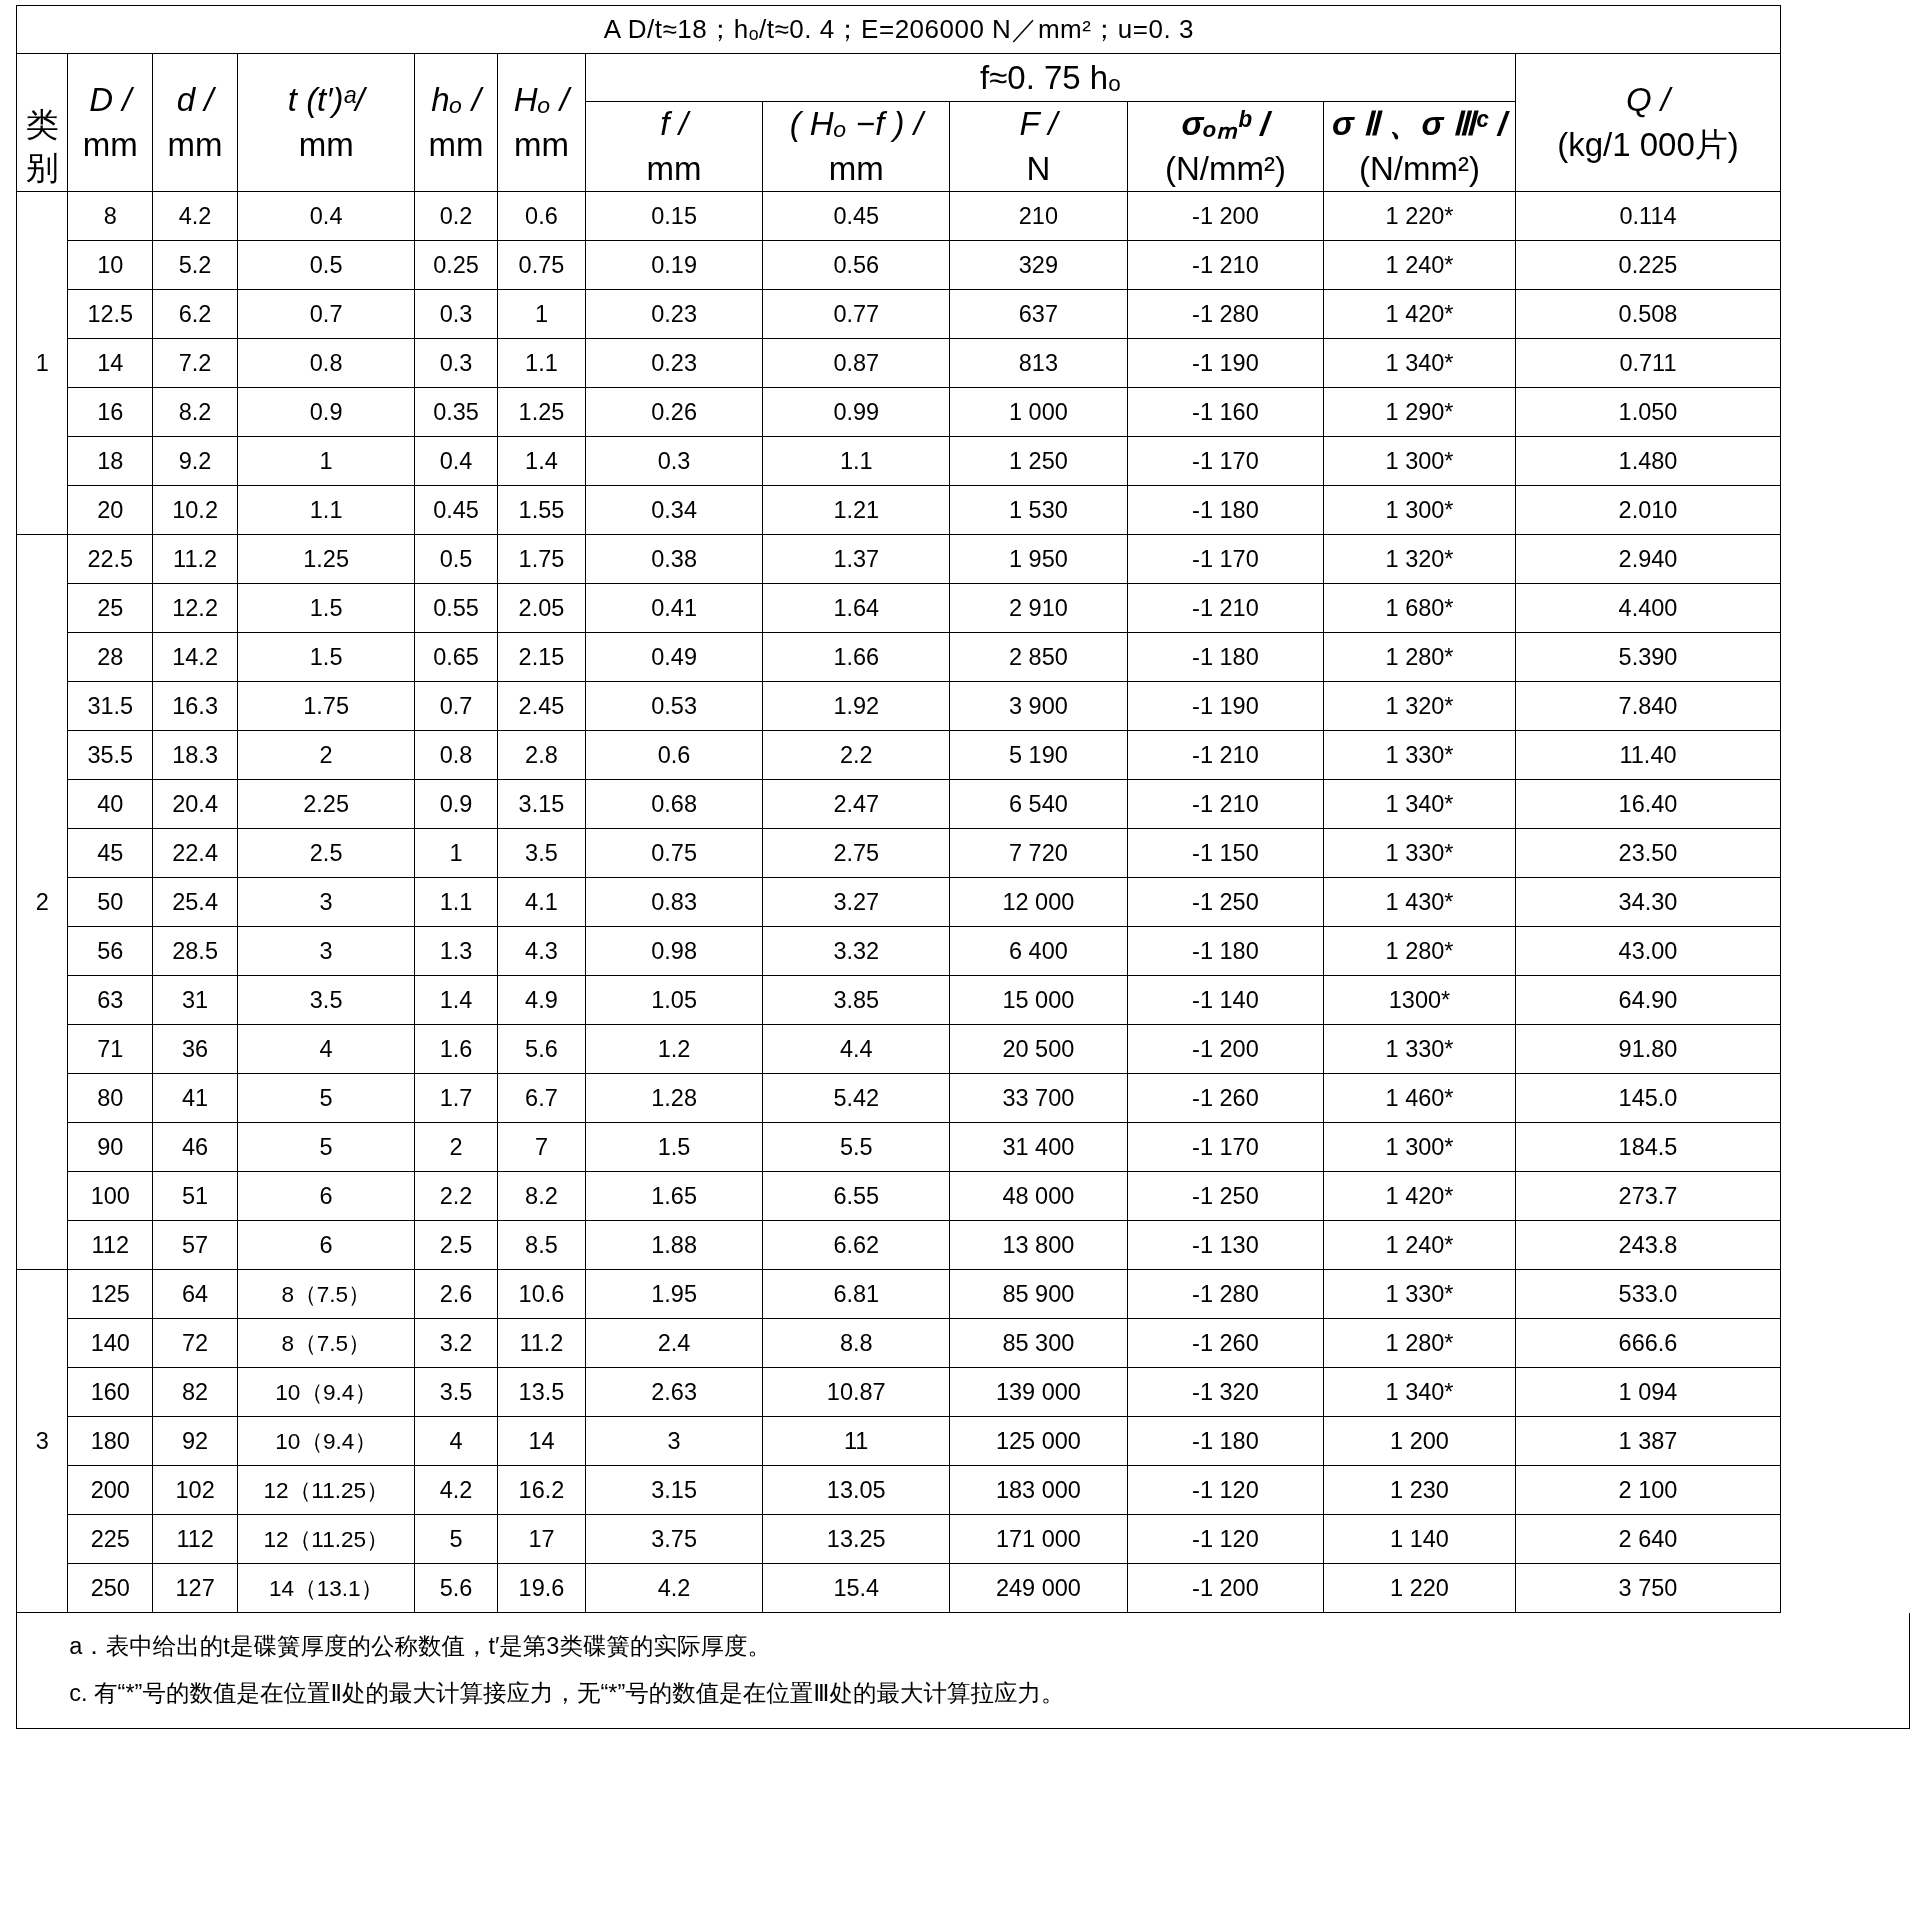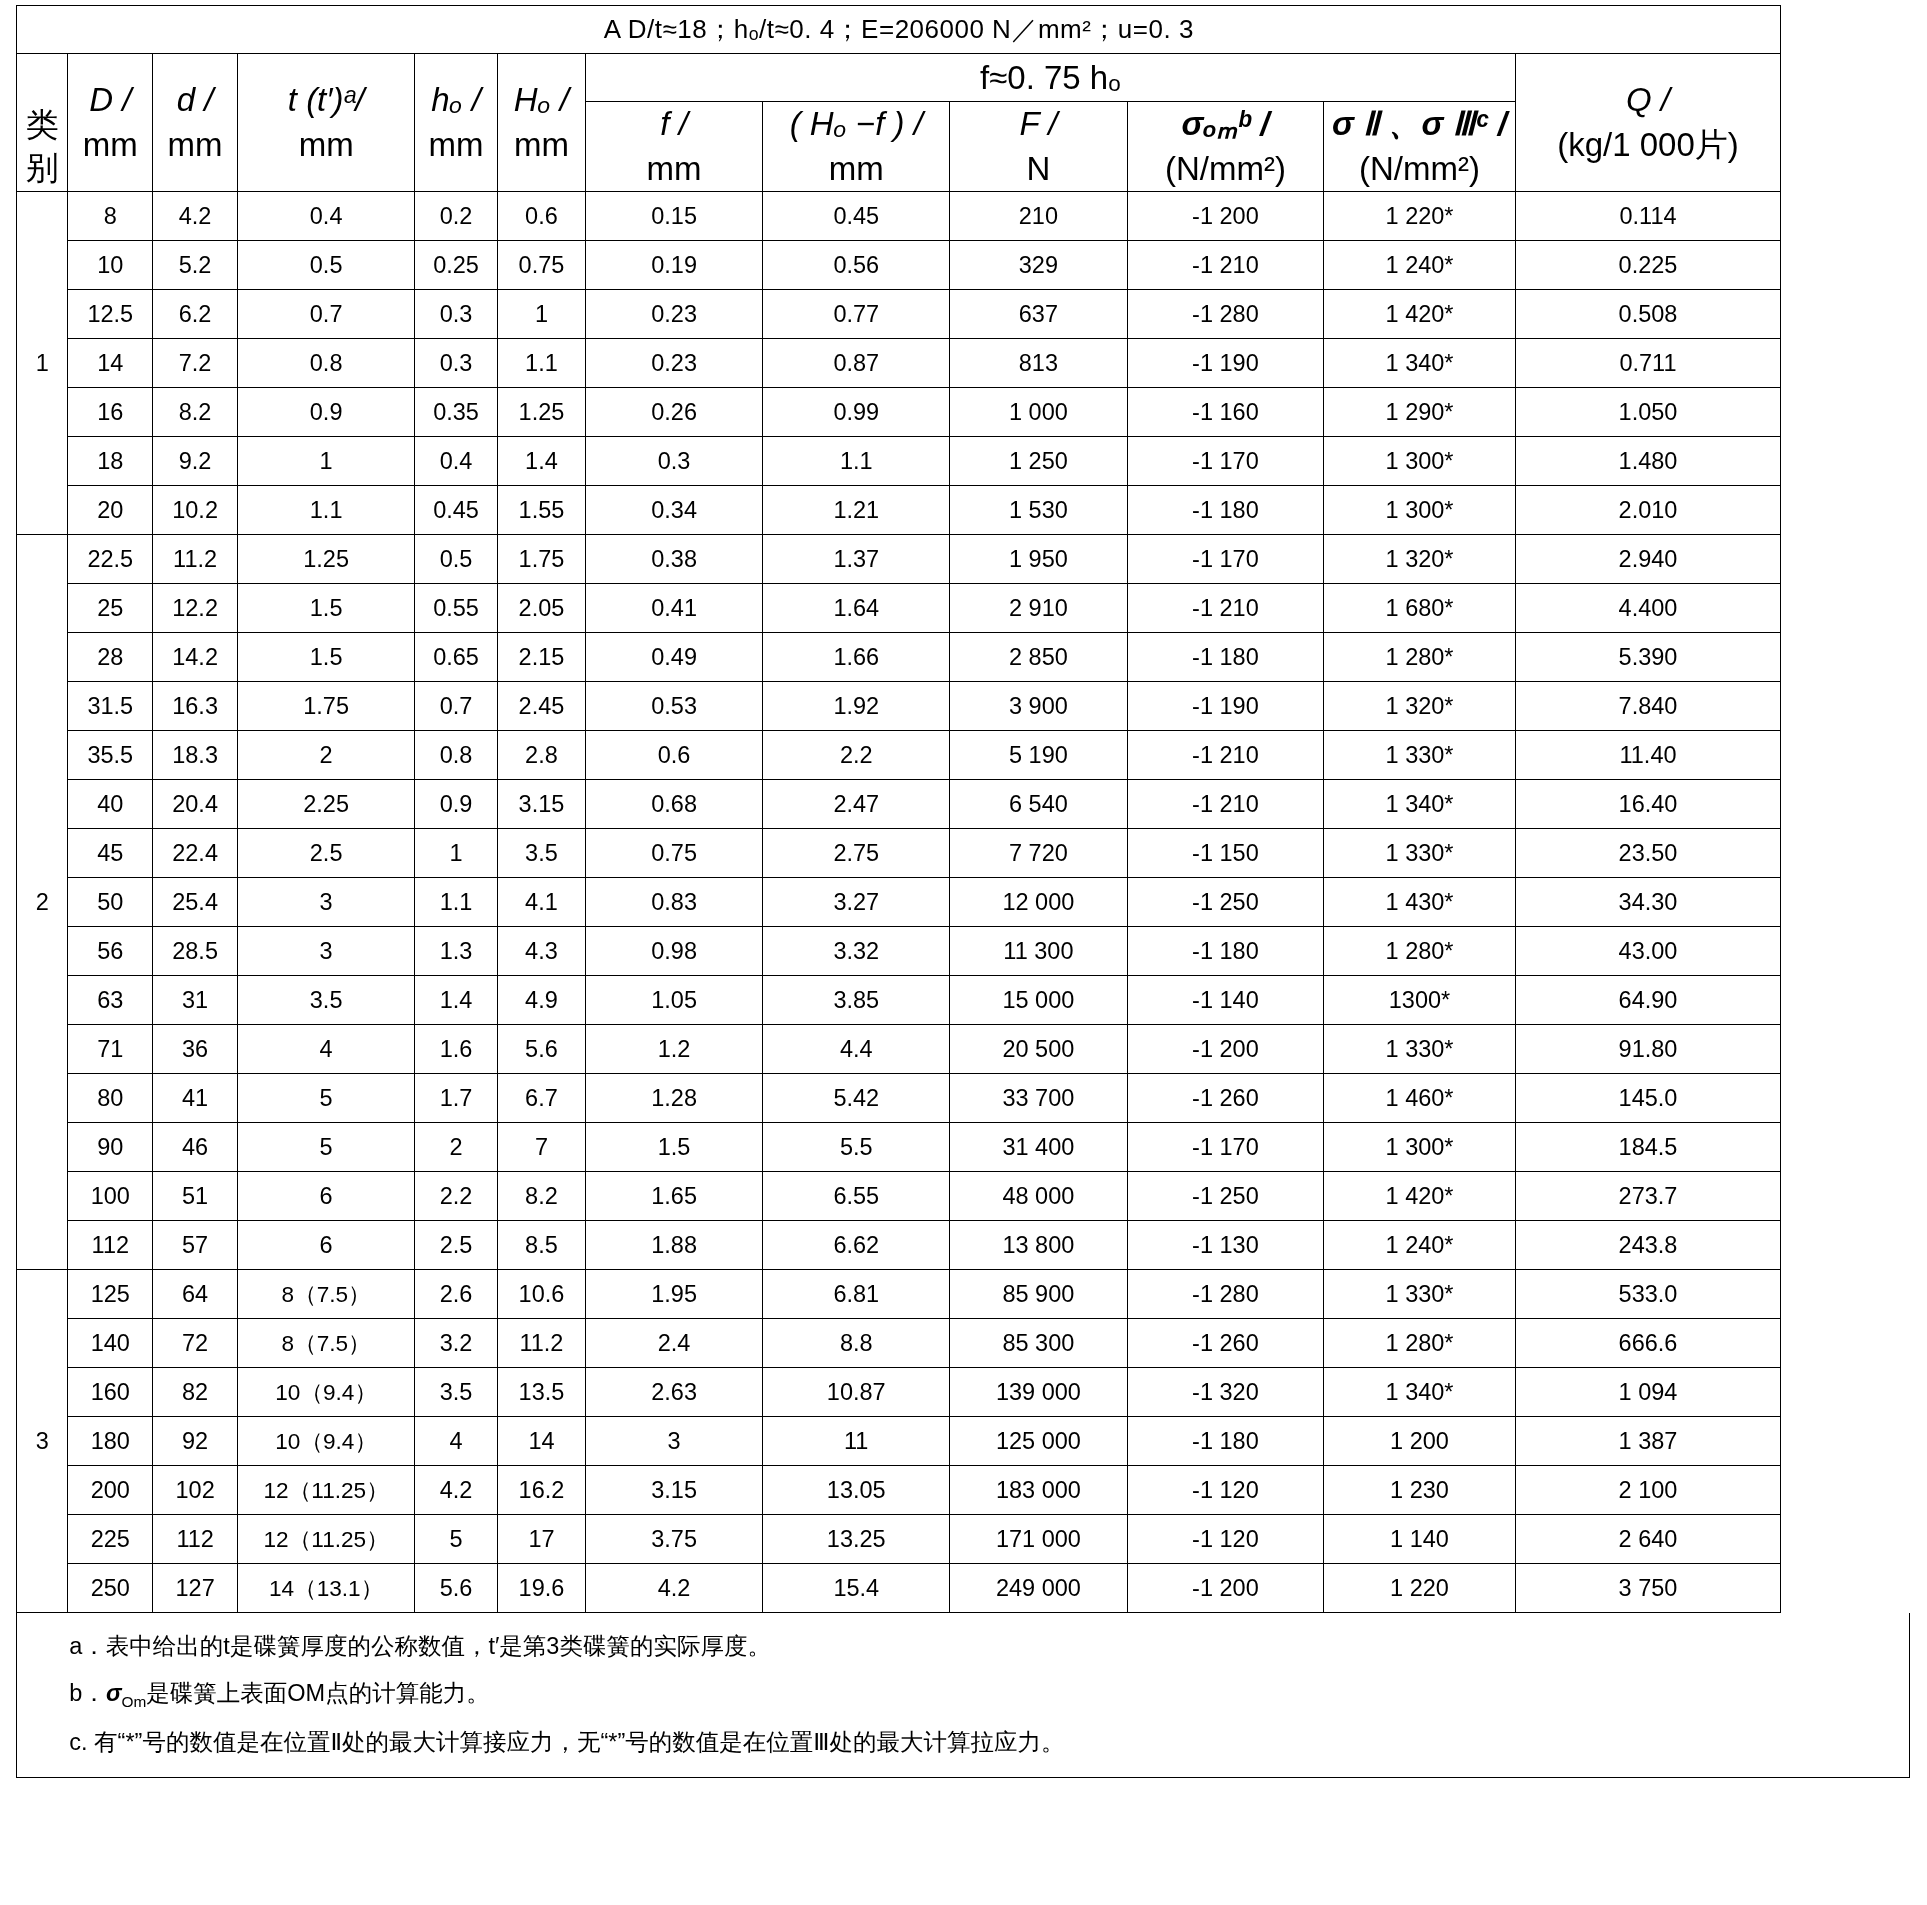--- a/index.html
+++ b/index.html
@@ -345,21 +345,21 @@
           <td>34.30</td>
         </tr>
         <tr>
           <td>56</td>
           <td>28.5</td>
           <td>3</td>
           <td>1.3</td>
           <td>4.3</td>
           <td>0.98</td>
           <td>3.32</td>
-          <td>11 300</td>
+          <td>6 400</td>
           <td>-1 180</td>
           <td>1 280*</td>
           <td>43.00</td>
         </tr>
         <tr>
           <td>63</td>
           <td>31</td>
           <td>3.5</td>
           <td>1.4</td>
           <td>4.9</td>
@@ -525,19 +525,16 @@
           <td>249 000</td>
           <td>-1 200</td>
           <td>1 220</td>
           <td>3 750</td>
         </tr>
       </tbody>
   </table>
 
   <div class="notes">
     <div class="note">a．表中给出的t是碟簧厚度的公称数值，t′是第3类碟簧的实际厚度。</div>
-    <div class="note">
-      <span>b．</span><span class="greek">σ</span><span class="sub">Om</span><span>是碟簧上表面OM点的计算能力。</span>
-    </div>
     <div class="note">c. 有“*”号的数值是在位置Ⅱ处的最大计算接应力，无“*”号的数值是在位置Ⅲ处的最大计算拉应力。</div>
   </div>
 </div>
 
 
 </body></html>

